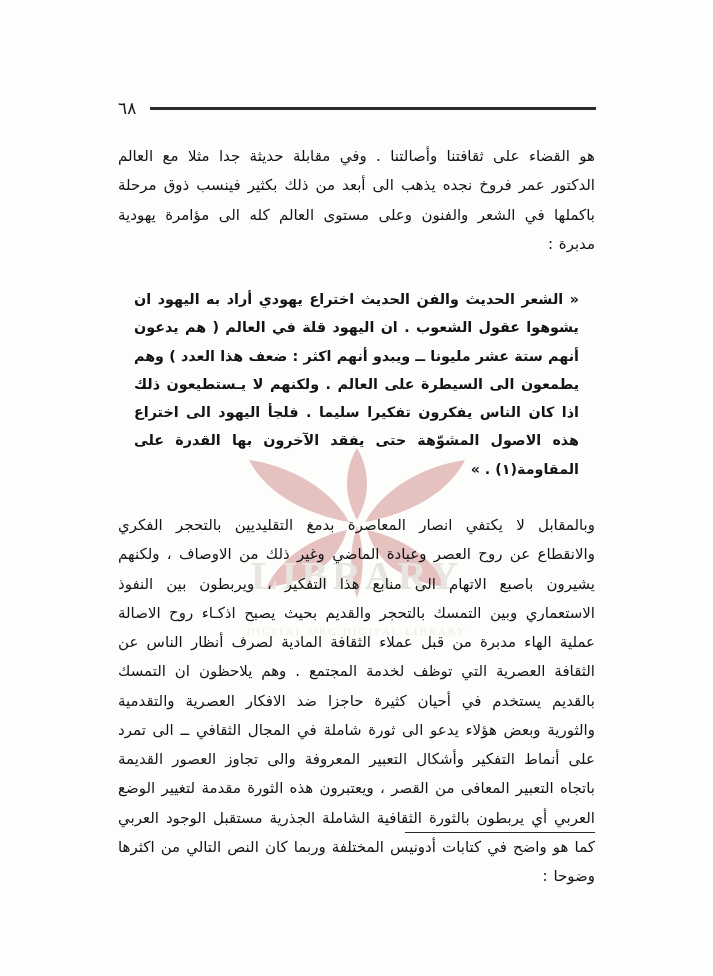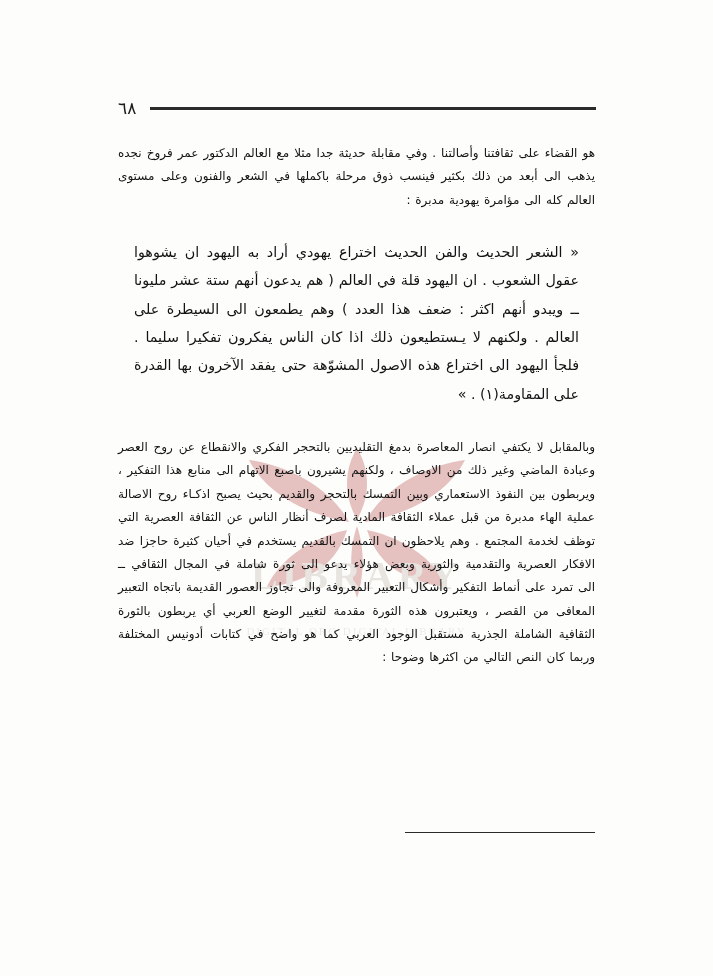--- a/index.html
+++ b/index.html
@@ -89,38 +89,39 @@
     position: absolute;
     top: 140px;
     left: 118px;
     right: 118px;
     z-index: 10;
   }
 
   p.para {
     margin: 0 0 14px 0;
     font-family: "DejaVu Sans", sans-serif;
-    font-size: 12px;
+    font-size: 15px;
     line-height: 1.95;
     color: #131313;
     text-align: justify;
     text-align-last: right;
     direction: rtl;
     word-spacing: 1px;
   }
   p.quote {
     margin: 0 0 16px 0;
     padding: 0 16px 0 16px;
     font-family: "DejaVu Sans", sans-serif;
     font-size: 14.3px;
     line-height: 1.98;
     color: #131313;
     text-align: justify;
     text-align-last: right;
     direction: rtl;
+    font-weight: bold;
   }
   p.para.first { margin-top: 2px; }
   .gap { height: 12px; }
 
   
   .footnote-area {
     position: absolute;
     left: 118px;
     right: 118px;
     top: 832px;

